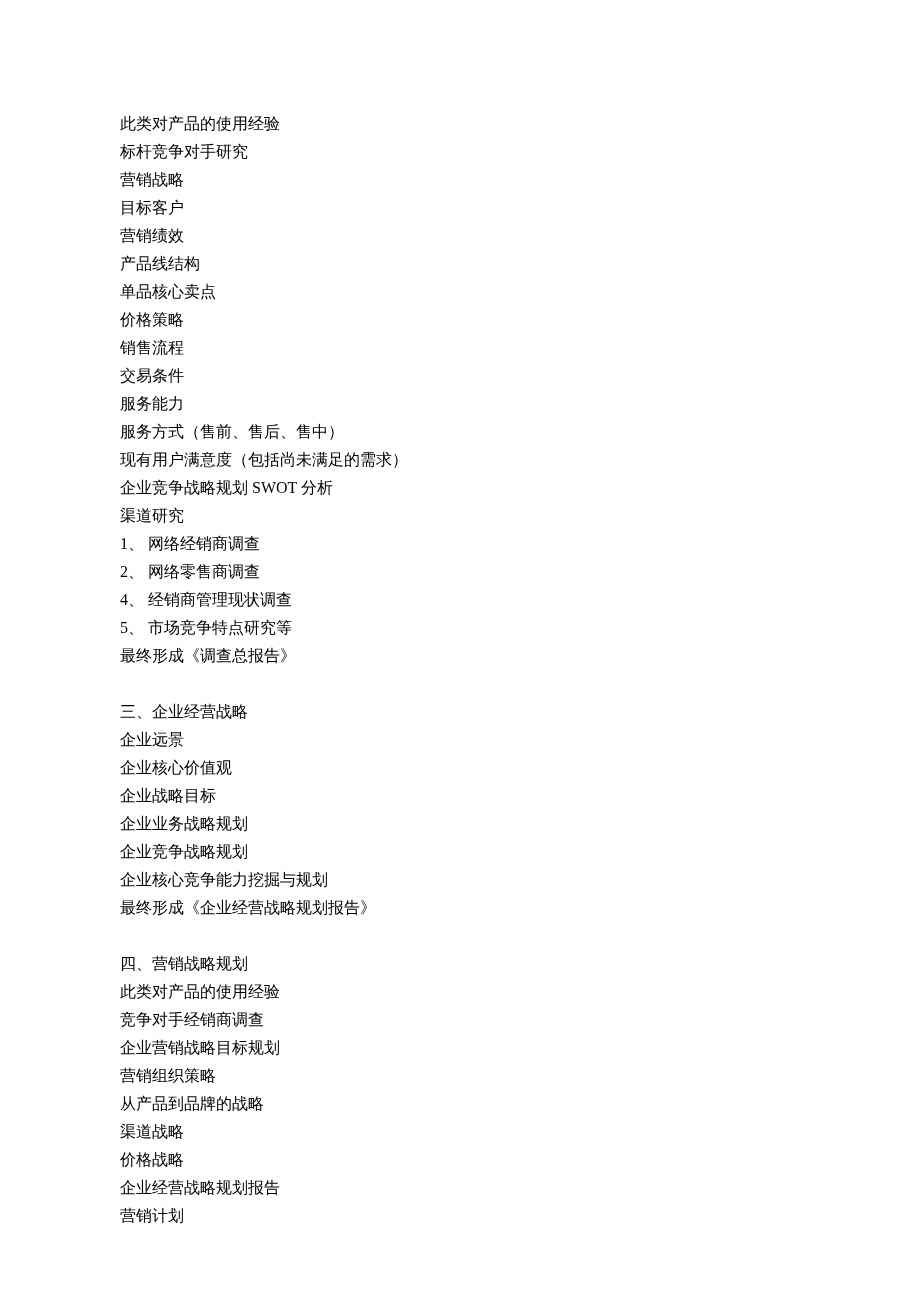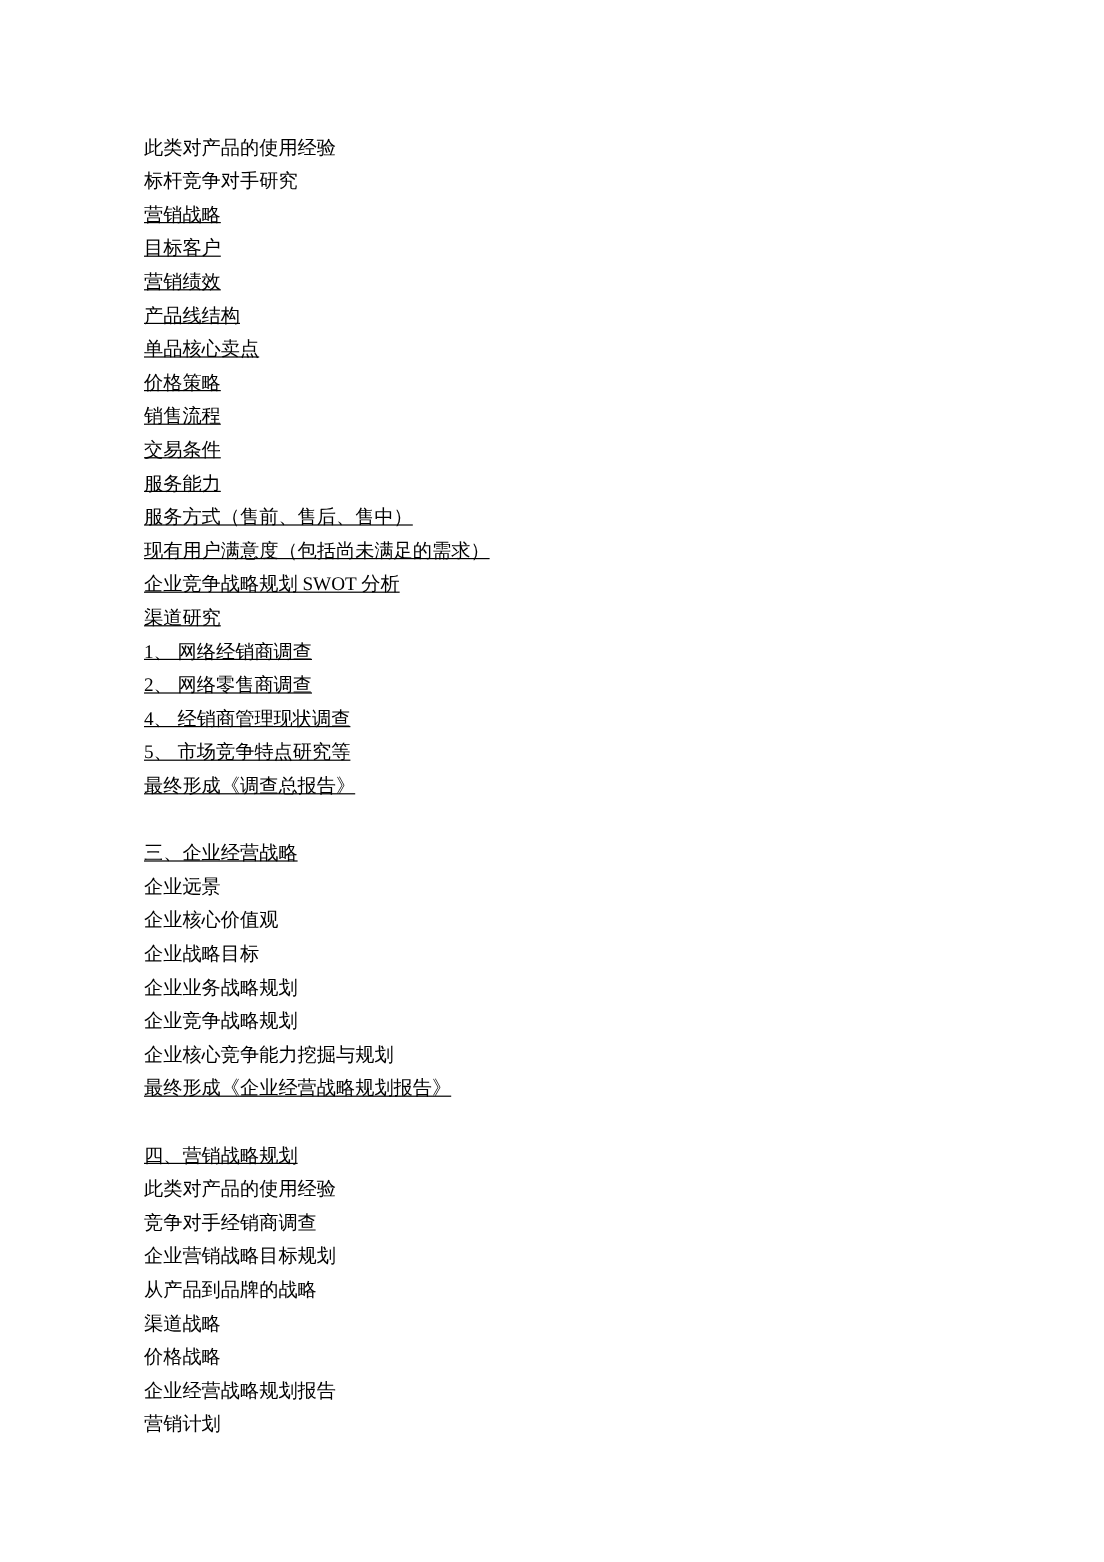--- a/index.html
+++ b/index.html
@@ -12,21 +12,20 @@
       font-family: "SimSun", "宋体", serif;
       font-size: 16px;
       line-height: 1.75;
       color: #000000;
       padding: 110px 120px 60px 120px;
       width: 920px;
     }
     .line {
       display: block;
       white-space: pre;
-      text-decoration: underline;
     }
     .bullet-line {
       display: flex;
       flex-direction: column;
     }
     .bullet-marker {
       width: 32px;
       flex-shrink: 0;
     }
     .bullet-text {
@@ -103,20 +102,24 @@
     <div class="bullet-line">
       <span class="bullet-marker"></span>
       <span class="bullet-text">竞争对手经销商调查</span>
     </div>
     <div class="bullet-line">
       <span class="bullet-marker"></span>
       <span class="bullet-text">企业营销战略目标规划</span>
     </div>
     <div class="bullet-line">
       <span class="bullet-marker"></span>
+      <span class="bullet-text">营销组织策略</span>
+    </div>
+    <div class="bullet-line">
+      <span class="bullet-marker"></span>
       <span class="bullet-text">从产品到品牌的战略</span>
     </div>
     <div class="bullet-line">
       <span class="bullet-marker"></span>
       <span class="bullet-text">渠道战略</span>
     </div>
     <div class="bullet-line">
       <span class="bullet-marker"></span>
       <span class="bullet-text">价格战略</span>
     </div>

